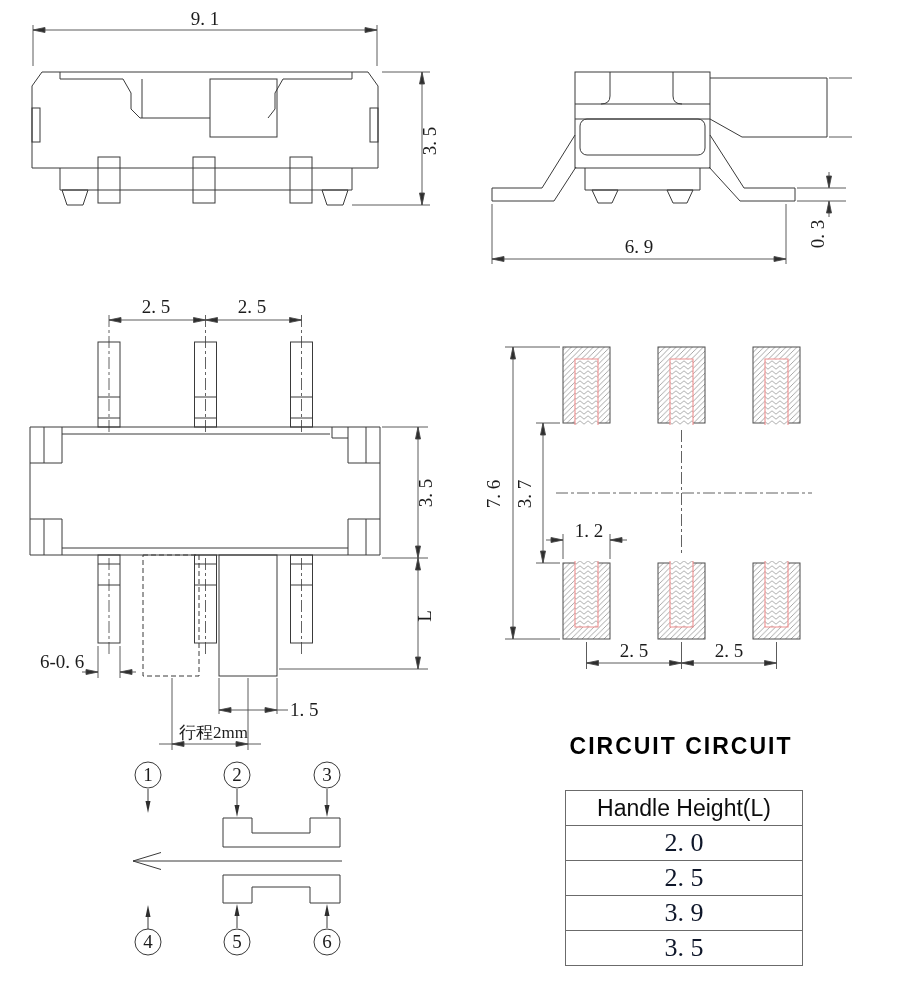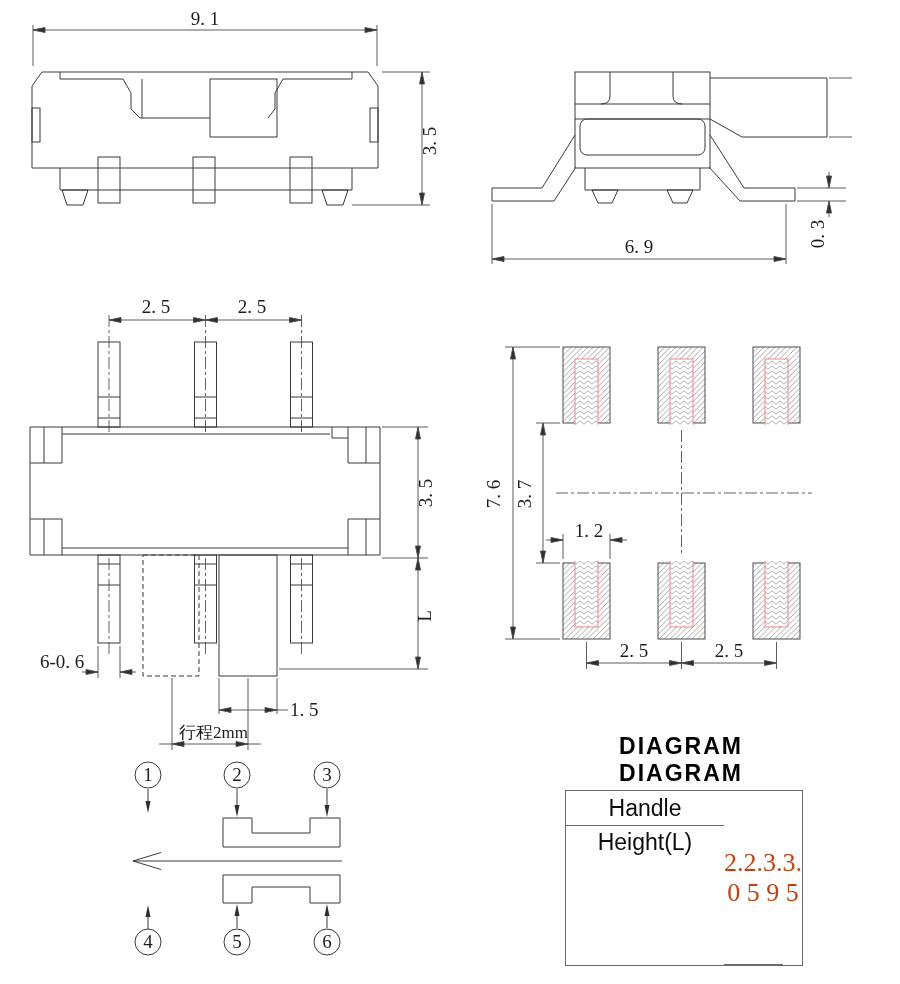--- a/index.html
+++ b/index.html
@@ -5,25 +5,25 @@
   html,body{margin:0;padding:0;background:#fff;}
   .stage{position:relative;width:852px;height:984px;background:#fff;overflow:hidden;
          font-family:"Liberation Sans",sans-serif;}
   .stage svg{position:absolute;left:0;top:0;}
   text.dt{font-family:"Liberation Serif",serif;font-size:19px;fill:#1c1c1c;}
   text.dts{font-family:"Liberation Serif",serif;font-size:17px;fill:#1c1c1c;}
   text.tn{font-family:"Liberation Serif",serif;font-size:19px;fill:#1c1c1c;}
   .heading{position:absolute;left:556px;top:733px;width:250px;text-align:center;
            font-weight:bold;font-size:23px;letter-spacing:2px;color:#000;}
   .hh-table{position:absolute;left:565px;top:790px;width:238px;height:176px;
-            border:1px solid #6b6b6b;display:flex;flex-direction:row;box-sizing:border-box;background:#fff;}
+            border:1px solid #6b6b6b;display:flex;flex-direction:column;box-sizing:border-box;background:#fff;}
   .hh-header{height:35px;line-height:34px;text-align:center;font-size:23px;color:#0d0d0d;
              border-bottom:1px solid #6b6b6b;box-sizing:border-box;}
   .hh-row{flex:1;display:flex;align-items:center;justify-content:center;
-          font-family:"Liberation Serif",serif;font-size:26px;color:#c2410c;
+          font-family:"Liberation Serif",serif;font-size:26px;color:#0f172a;
           border-bottom:1px solid #6b6b6b;box-sizing:border-box;text-align:center;}
   .hh-row:last-child{border-bottom:none;}
 </style>
 </head>
 <body>
 
 <div class="stage">
 
 <svg width="900" height="984" viewBox="0 0 900 984">
   <defs>
@@ -311,21 +311,21 @@
     <use href="#ah" transform="translate(327,904) rotate(90)"></use>
   </g>
   <text class="tn" x="148" y="781" text-anchor="middle">1</text>
   <text class="tn" x="237" y="781" text-anchor="middle">2</text>
   <text class="tn" x="327" y="781" text-anchor="middle">3</text>
   <text class="tn" x="148" y="948" text-anchor="middle">4</text>
   <text class="tn" x="237" y="948" text-anchor="middle">5</text>
   <text class="tn" x="327" y="948" text-anchor="middle">6</text>
 </svg>
 
-<div class="heading">DIAGRAM DIAGRAM</div>
+<div class="heading">CIRCUIT CIRCUIT</div>
 
 <div class="hh-table">
   <div class="hh-header">Handle Height(L)</div>
   <div class="hh-row">2. 0</div>
   <div class="hh-row">2. 5</div>
   <div class="hh-row">3. 9</div>
   <div class="hh-row">3. 5</div>
 </div>
 
 </div>

